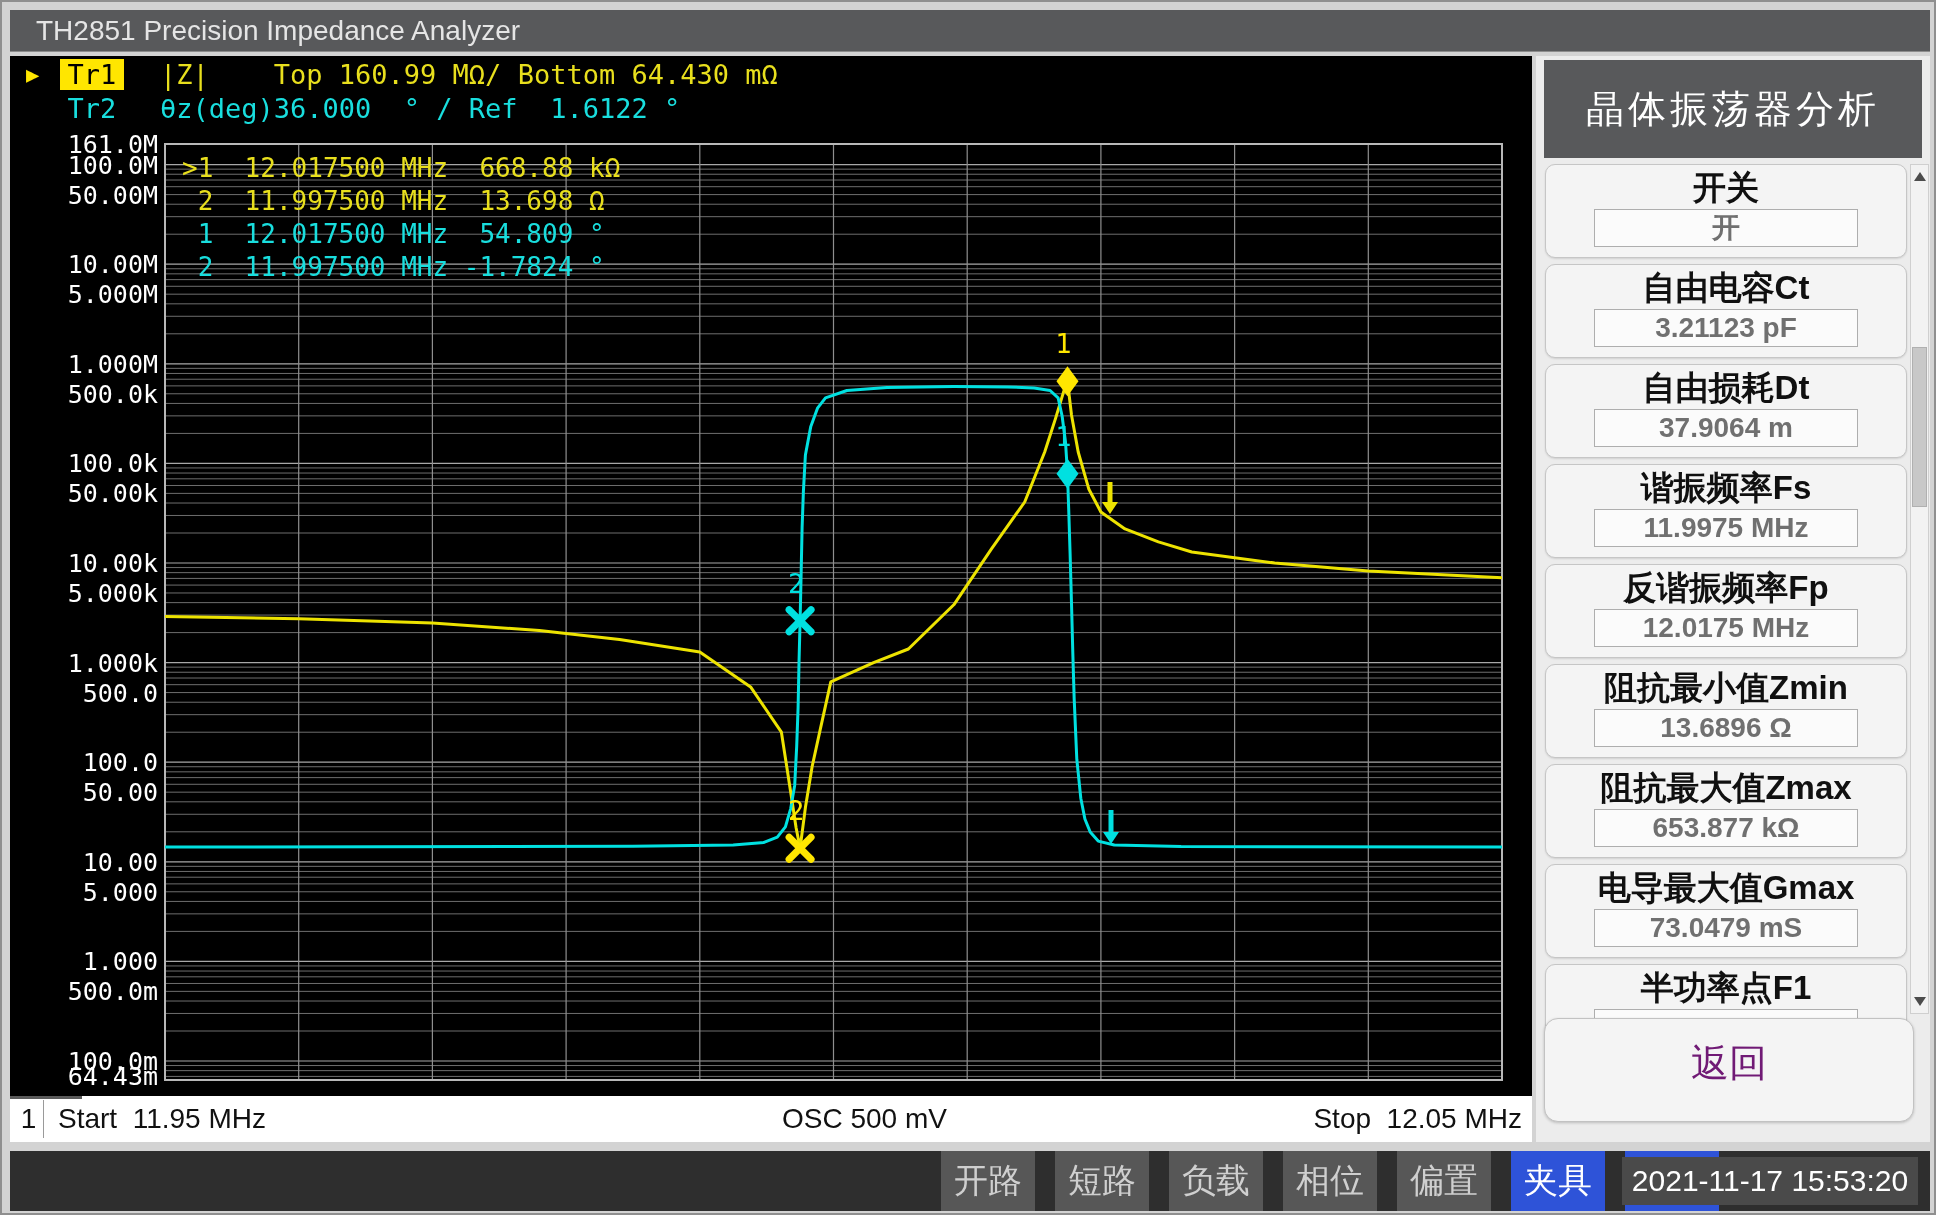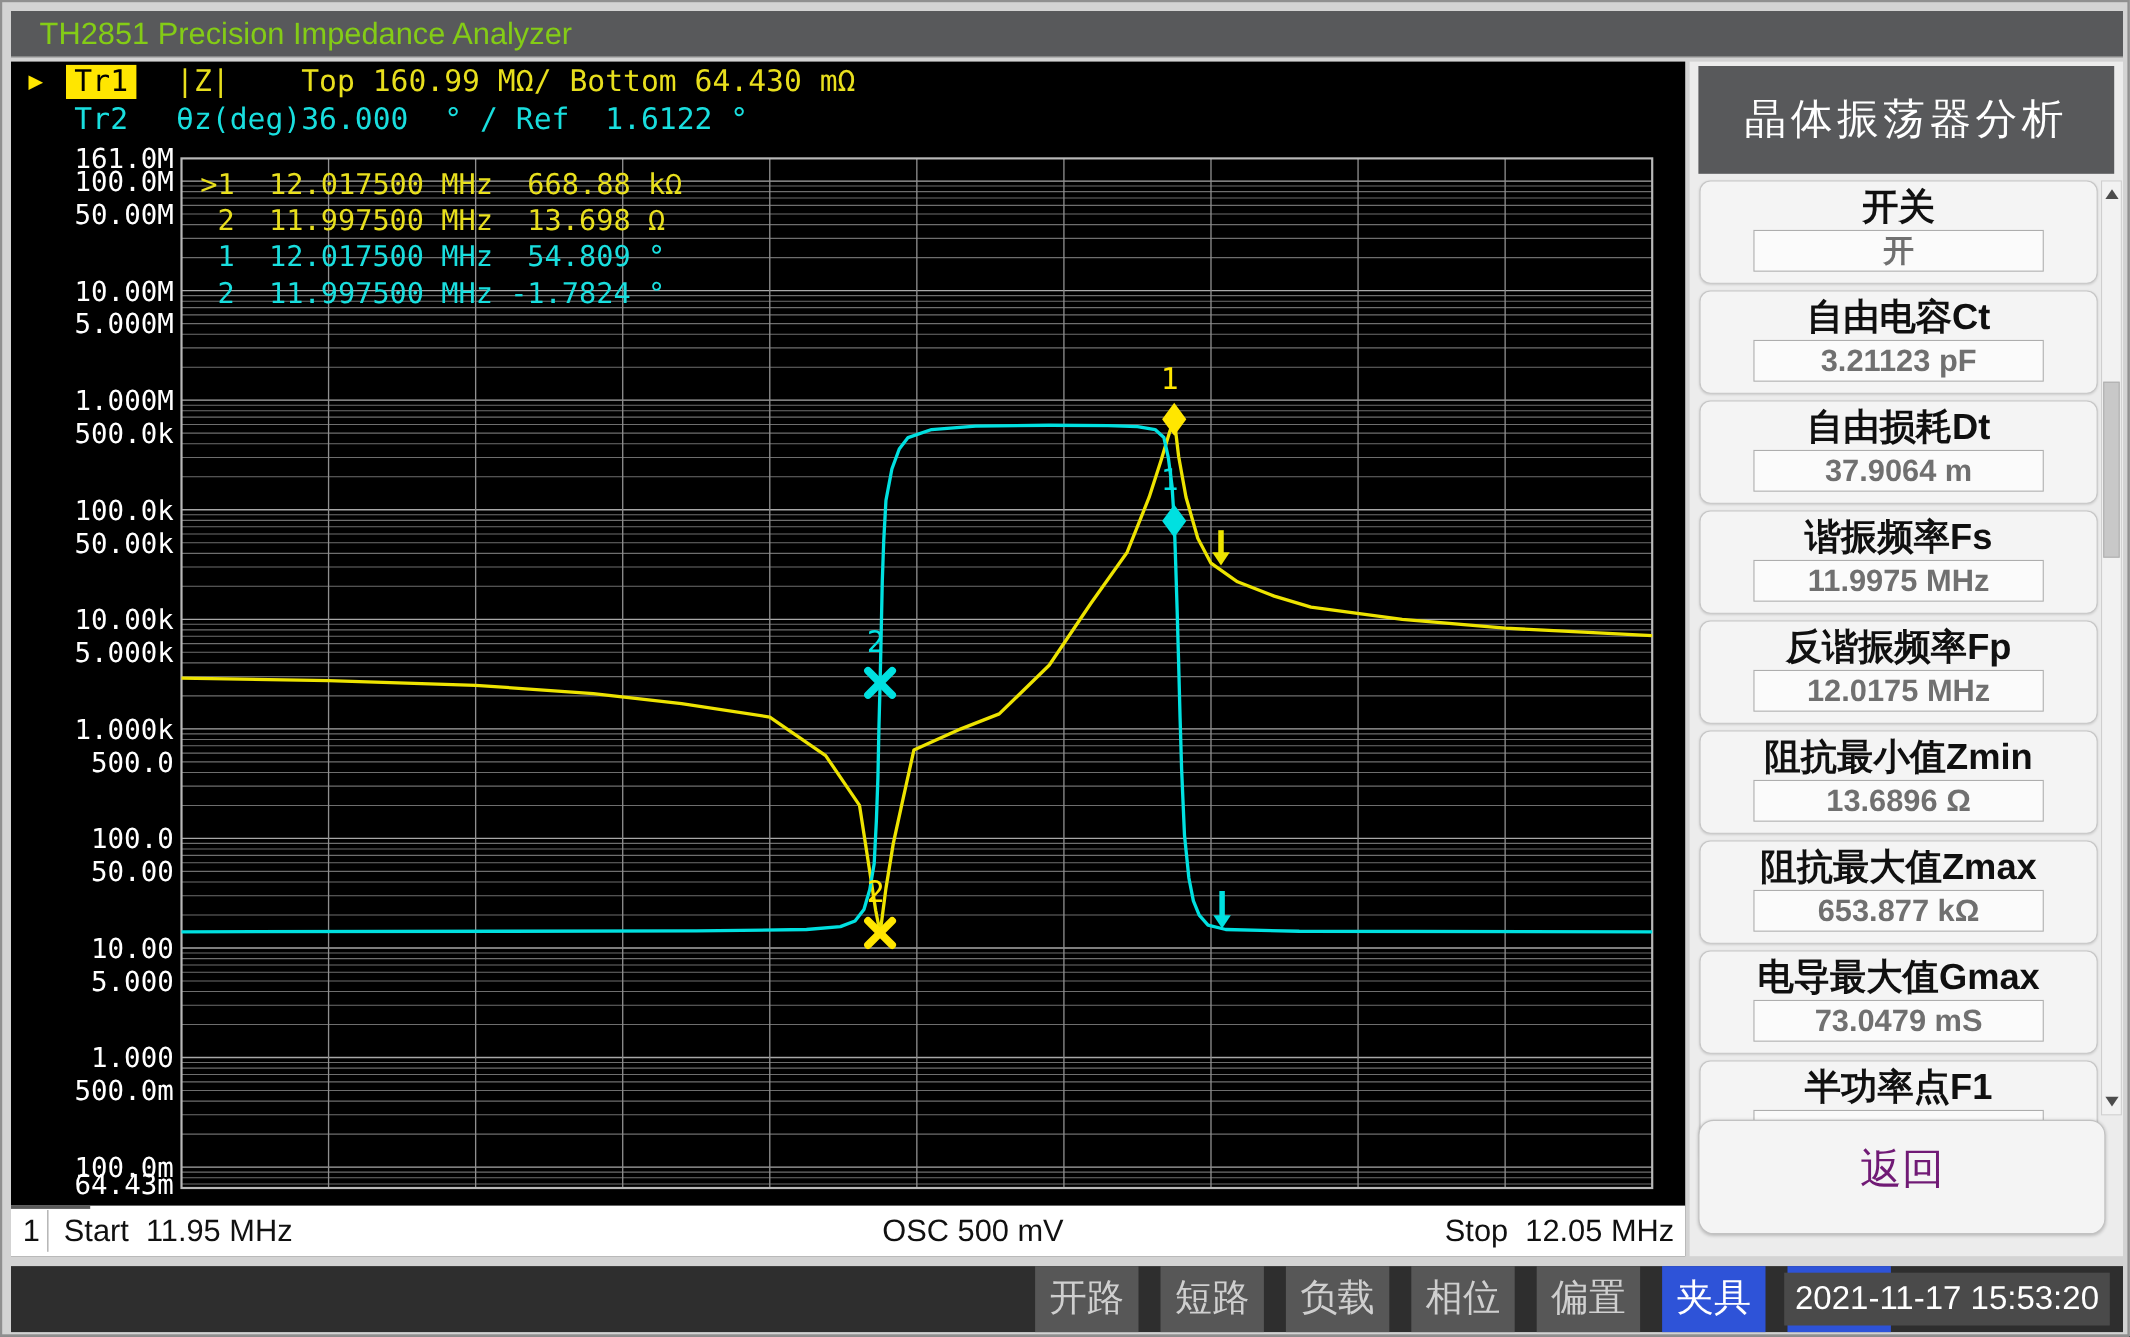--- a/index.html
+++ b/index.html
@@ -1,21 +1,21 @@
 <!DOCTYPE html>
 <html><head>
 <meta charset="utf-8">
 <style>
   html,body{margin:0;padding:0;background:#9a9a9a;}
   *{box-sizing:border-box;}
   .window{position:relative;width:1936px;height:1215px;background:#d3d3d3;border:2px solid #8f8f8f;
           font-family:"Liberation Sans",sans-serif;overflow:hidden;}
   
   .titlebar{position:absolute;left:8px;top:8px;width:1920px;height:42px;background:#58595b;
-            color:#84cc16;font-size:28px;line-height:42px;padding-left:26px;border-bottom:1px solid #8d8d8d;}
+            color:#e5e5e5;font-size:28px;line-height:42px;padding-left:26px;border-bottom:1px solid #8d8d8d;}
   
   .screen{position:absolute;left:8px;top:54px;width:1522px;height:1086px;background:#000;}
   .trace-row{position:absolute;left:16px;height:32px;display:flex;align-items:center;
              font-family:"DejaVu Sans Mono",monospace;font-size:27px;white-space:pre;}
   .trace-row.r1{top:2px;}
   .trace-row.r2{top:36px;}
   .tr-arrow{width:34px;color:#ffe600;font-size:22px;}
   .tr-arrow.hidden{visibility:hidden;}
   .tr-name{width:64px;text-align:center;}
   .tr-name.sel{background:#ffe600;color:#000;}
@@ -25,21 +25,21 @@
   .mk-rows{position:absolute;left:172px;top:96px;z-index:3;}
   .mk-row{height:33px;line-height:33px;font-family:"DejaVu Sans Mono",monospace;font-size:26px;white-space:pre;}
   .plot-svg{position:absolute;left:0;top:0;}
   
   .statusbar{position:absolute;left:0;top:1040px;width:1522px;height:46px;background:#fff;color:#111;
              font-size:28px;}
   .sb-tab{position:absolute;left:0;top:0;width:72px;height:3px;background:#5a5a5a;}
   .sb-ch{position:absolute;left:4px;top:4px;width:30px;height:38px;line-height:38px;text-align:center;
          border-right:1px solid #9a9a9a;}
   .sb-start{position:absolute;left:48px;top:4px;line-height:38px;white-space:pre;}
-  .sb-osc{position:absolute;left:792px;top:4px;line-height:38px;white-space:pre;}
+  .sb-osc{position:absolute;left:772px;top:4px;line-height:38px;white-space:pre;}
   .sb-stop{position:absolute;right:10px;top:4px;line-height:38px;white-space:pre;}
   
   .panel{position:absolute;left:1534px;top:54px;width:394px;height:1086px;background:#ececec;}
   .panel-title{position:absolute;left:8px;top:4px;width:378px;height:98px;background:#58595b;color:#fff;
                font-size:38px;text-align:center;line-height:98px;letter-spacing:4px;}
   .p-items{position:absolute;left:9px;top:108px;width:362px;}
   .p-item{height:94px;margin-bottom:6px;background:#f4f4f4;border:1px solid #c6c6c6;border-radius:10px;
           box-shadow:0 1px 2px rgba(0,0,0,.12);overflow:hidden;}
   .p-label{height:42px;line-height:46px;text-align:center;font-size:33px;font-weight:700;color:#101010;}
   .p-value{margin:2px 48px 0;height:38px;background:#fbfbfb;border:1px solid #aeaeae;

